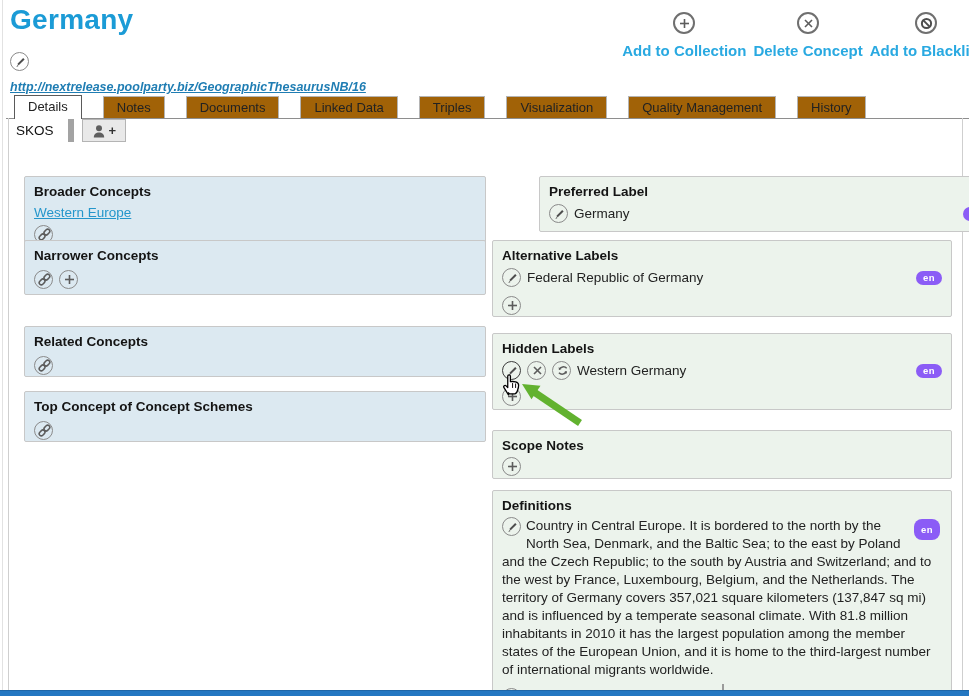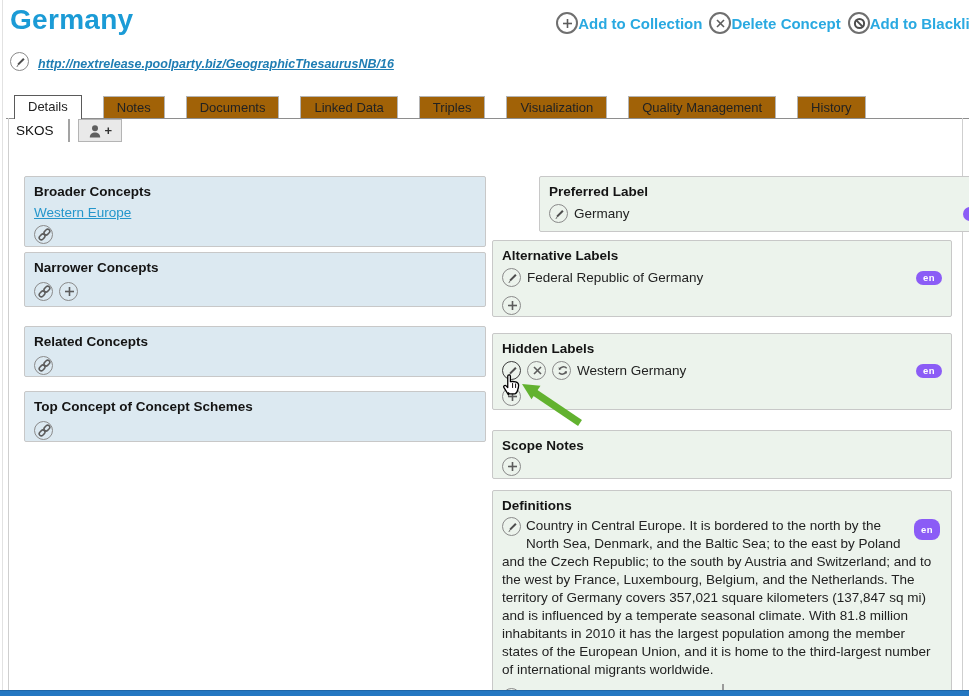--- a/index.html
+++ b/index.html
@@ -6,46 +6,46 @@
   .screen {
     position:relative; width:969px; height:696px; overflow:hidden;
     background:#fff; font-family:"Liberation Sans","DejaVu Sans",sans-serif;padding-left:20px;
   }
   
   .page-title {
     position:absolute; left:10px; top:4px;
     font-size:28px; font-weight:700; color:#1b9bd6; letter-spacing:.3px;
   }
   .actions { position:absolute; top:12px; right:6px; display:flex; gap:7px; align-items:center; }
-  .action { display:flex; align-items:center; gap:0; cursor:pointer; }
+  .action { display:flex; align-items:center; gap:8px; cursor:pointer;flex-direction:column; }
   .action-label { color:#29a9e1; font-weight:700; font-size:15px; }
   .circle-btn {
     width:22px; height:22px; border-radius:50%; border:2px solid #6f6f6f;
     box-sizing:border-box; display:flex; align-items:center; justify-content:center; background:#fff;
   }
-  .uri-row { position:absolute; left:10px; top:52px; display:flex; align-items:flex-end; gap:9px; }
+  .uri-row { position:absolute; left:10px; top:52px; display:flex; align-items:flex-start; gap:9px;flex-direction:column; }
   .uri-link { color:#1f7db3; font-style:italic; font-weight:700; font-size:12.5px; text-decoration:underline; }
   
   .tabbar {
     position:absolute; left:6px; right:6px; top:96px; height:23px;
     border-bottom:1px solid #8e8e8e; display:flex; align-items:flex-end; padding-left:8px; box-sizing:border-box;gap:19px;
   }
   .tab {
     height:22px; line-height:21px; padding:0 13px; font-size:13px; color:#222;
     background:#a16207; border:1px solid #b4b4b4; border-bottom:none; margin-right:2px;
     box-sizing:border-box; white-space:nowrap; cursor:pointer;
   }
   .tab.active {
     background:#fff; border:1px solid #5a5a5a; border-bottom:none; height:24px;
     margin-bottom:-1px; z-index:2; position:relative;
   }
   .subtabs { position:absolute; left:14px; top:119px; height:23px; display:flex; align-items:flex-end; z-index:1; }
   .subtab-skos {
     background:#fff; padding:0 14px 0 2px; font-size:13.5px; line-height:23px; color:#111;
-    border-right:2px solid #a3a3a3; height:23px; box-sizing:border-box; cursor:pointer;text-align:right;
+    border-right:6px solid #a3a3a3; height:23px; box-sizing:border-box; cursor:pointer;text-align:right;
   }
   .subtab-user {
     background:#e9e9e9; border:1px solid #b4b4b4; height:23px; box-sizing:border-box;
     display:flex; align-items:center; gap:3px; padding:0 9px; margin-left:8px; cursor:pointer;
     font-size:13px; color:#333; font-weight:700;
   }
   
   .edge-left-outer { position:absolute; left:2px; top:0; width:1px; height:691px; background:#e2e2e2; }
   .frame-left  { position:absolute; left:8px;  top:118px; width:1px; height:573px; background:#cfcfcf; }
   .frame-right { position:absolute; left:962px; top:118px; width:1px; height:573px; background:#cfcfcf; }
@@ -184,21 +184,21 @@
     <a class="concept-link" href="#">Western Europe</a>
     <div class="icon-row" style="margin-top:2px;">
       <span class="small-circle">
           <svg width="19" height="19">
             <use href="#i-chain"></use>
           </svg>
         </span>
     </div>
   </div>
 
-  <div class="panel blue" style="top:252px; height:55px;">
+  <div class="panel blue" style="top:240px; height:55px;">
     <h3>Narrower Concepts</h3>
     <div class="icon-row">
       <span class="small-circle">
           <svg width="19" height="19">
             <use href="#i-chain"></use>
           </svg>
         </span>
       <span class="small-circle">
           <svg width="19" height="19">
             <use href="#i-plus"></use>

